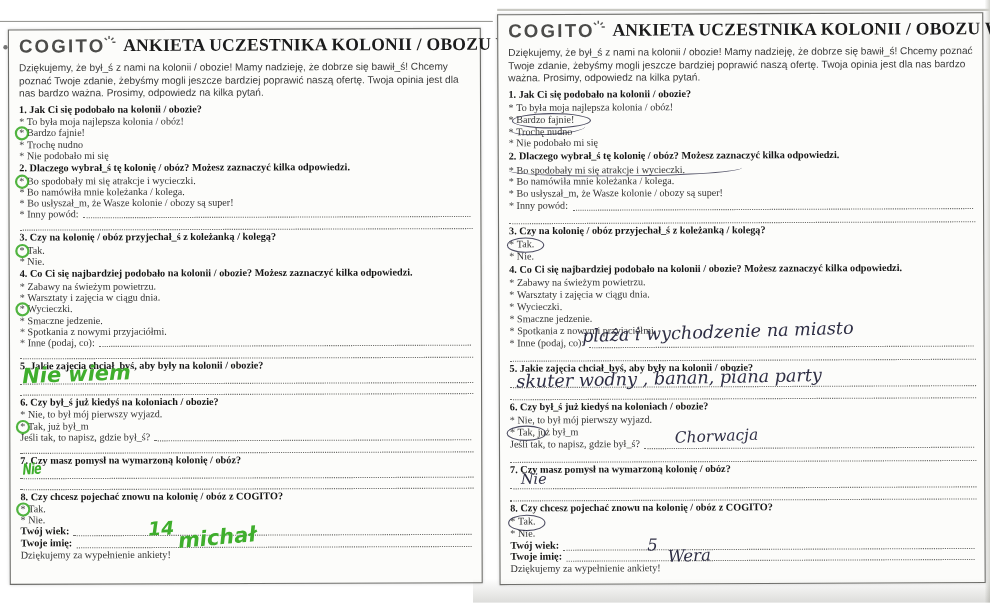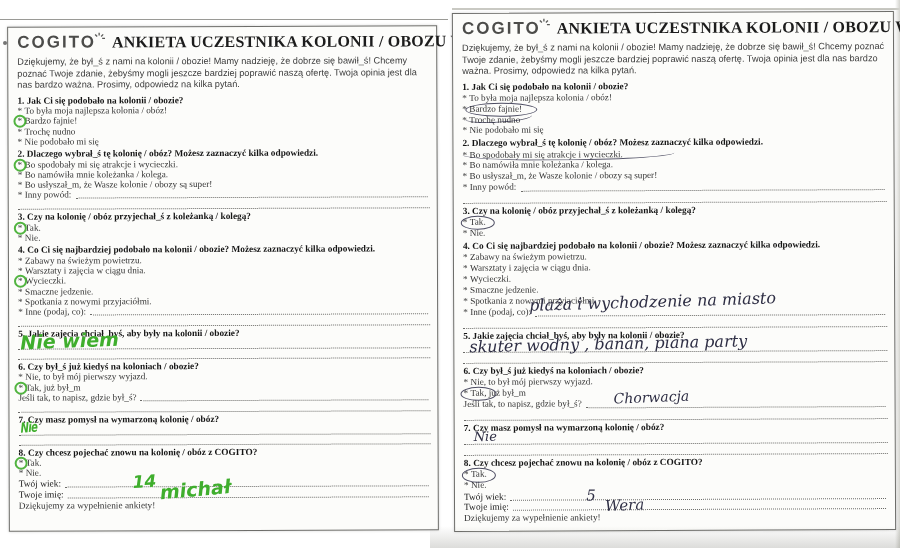--- a/index.html
+++ b/index.html
@@ -39,21 +39,21 @@
   .q{font-weight:700;font-size:9.3px;line-height:10.6px;color:#151515;margin-top:2px;}
   .opt{position:relative;font-size:9.2px;line-height:10.2px;color:#333;}
   .sheet-r .opt{line-height:10.9px;}
   .sheet-r .q{line-height:11.2px;}
   .star{display:inline-block;width:7px;color:#444;}
   .rowflex{display:flex;align-items:flex-end;position:relative;}
   .inline-dots{flex:1;border-bottom:1.4px dotted #6b6b68;height:7px;margin:0 2px 1px 4px;position:relative;}
   .dotline{border-bottom:1.4px dotted #6b6b68;height:9px;position:relative;}
   .sheet-r .dotline{height:10px;}
   .kv{margin-top:.5px;}
-  .kv .q-lab{font-weight:400;font-size:9.4px;color:#151515;white-space:nowrap;}
+  .kv .q-lab{font-weight:700;font-size:9.4px;color:#151515;white-space:nowrap;}
   .thanks{font-size:9.3px;color:#333;margin-top:1px;}
 
   
   .gring{position:absolute;left:-4px;top:-1px;width:9px;height:9px;
     border:2.6px solid rgba(62,172,43,.9);border-radius:50%;box-sizing:content-box;}
   .hand-g{position:absolute;font-family:"DejaVu Sans",sans-serif;font-style:italic;font-weight:700;
     color:#3fae2d;white-space:nowrap;z-index:3;}
   .hand-p{position:absolute;font-family:"DejaVu Serif",serif;font-style:italic;
     color:#2e2e44;white-space:nowrap;z-index:3;}
   .pen-oval{position:absolute;border:1.4px solid rgba(45,45,70,.85);border-radius:50%;z-index:2;}

